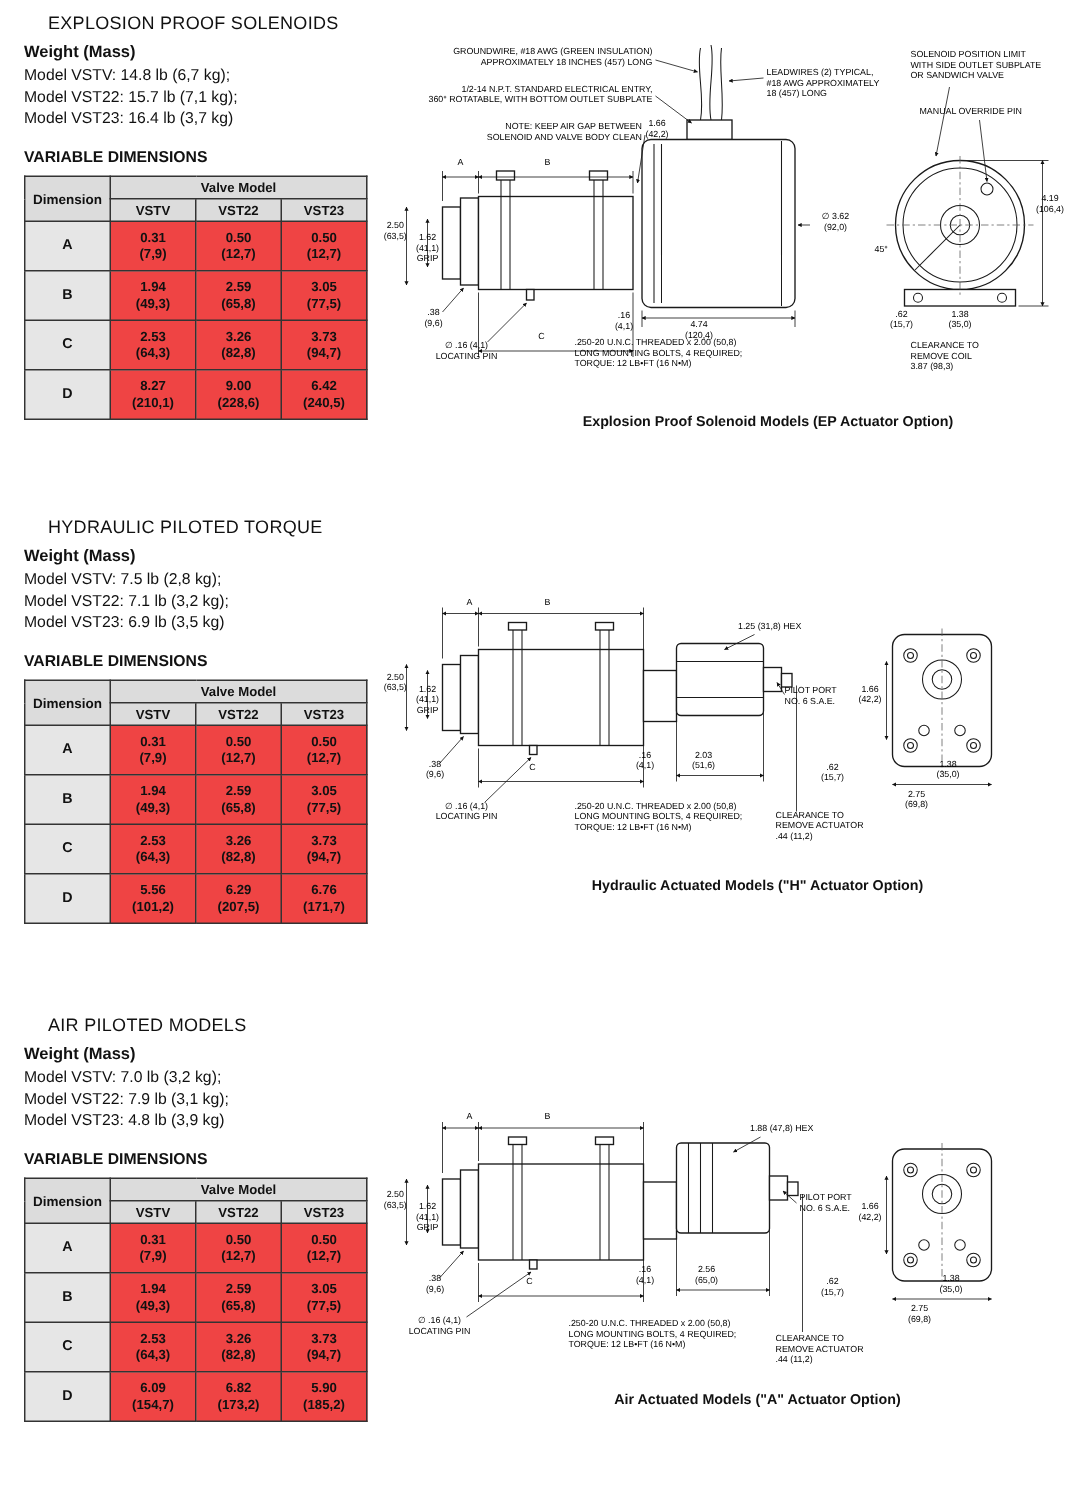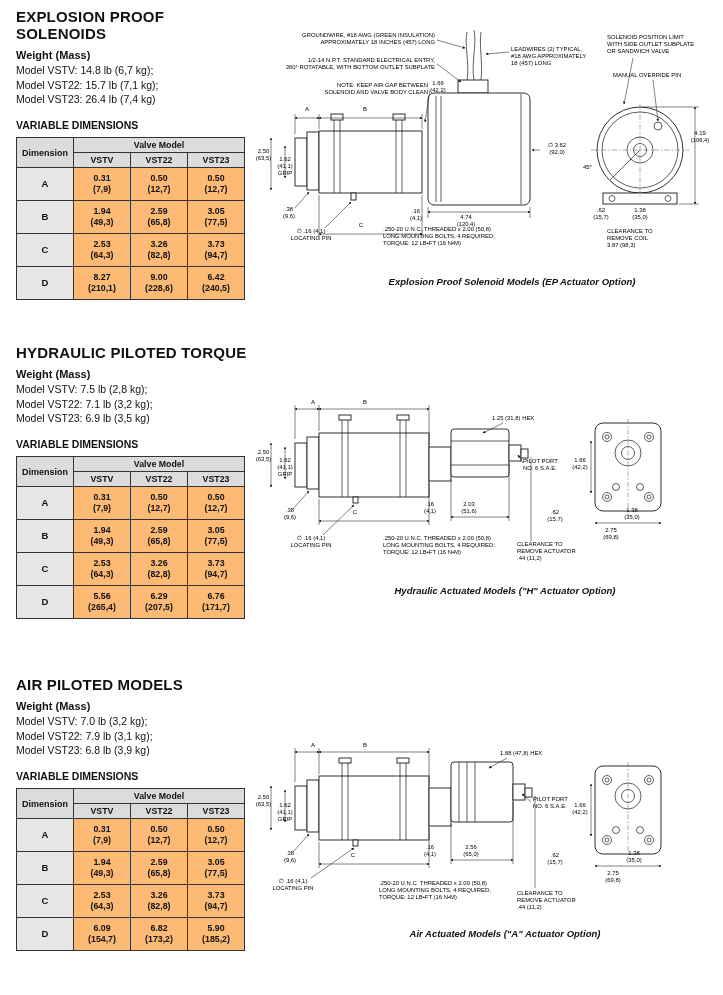--- a/index.html
+++ b/index.html
@@ -1,52 +1,52 @@
 <!DOCTYPE html>
 <html><head>
 <meta charset="utf-8">
 <style>
   *{box-sizing:border-box}
   html,body{margin:0;padding:0;background:#fff}
   .page{position:relative;width:723px;height:995px;background:#fff;overflow:hidden;
         font-family:"Liberation Sans",sans-serif;color:#111}
   .leftcol{position:absolute;left:16px;width:238px}
-  .sec-title{font-size:15px;font-weight:bold;letter-spacing:.2px;margin:0 0 7px 0}
+  .sec-title{font-size:12px;font-weight:normal;letter-spacing:.2px;margin:0 0 7px 16px}
   .weight-h{font-size:11px;font-weight:bold;margin:0 0 3px 0}
   .wline{font-size:10.5px;margin:0 0 2.5px 0}
   .dims-h{font-size:10.5px;font-weight:bold;margin:14px 0 6px 0}
   table.dims{border-collapse:collapse}
   .dims th,.dims td{border:1px solid #333;text-align:center;padding:0}
   .dims th{background:#dcdcdc;font-weight:bold;font-size:8.8px;height:15px}
   .dims th.corner{width:57px;font-size:9px}
   .dims th.col{width:57px}
-  .dims td{height:33px;background:#fdba74;font-weight:bold;font-size:8.8px;
+  .dims td{height:33px;background:#ef4444;font-weight:bold;font-size:8.8px;
            white-space:pre-line;line-height:1.3}
   .dims td.dim{background:#e6e6e6;font-size:9.5px}
   .diagram{position:absolute}
   .diagram svg{position:absolute;left:0;top:0}
   .lbl{position:absolute;font-size:5.9px;line-height:1.18;white-space:pre-line;color:#000}
   .r{text-align:right}.c{text-align:center}
-  .cap{position:absolute;font-size:9.5px;font-weight:bold;font-style:italic;text-align:center}
+  .cap{position:absolute;font-size:9.5px;font-weight:bold;text-align:center}
   .o{fill:#fff;stroke:#1a1a1a;stroke-width:.9}
   .t{fill:none;stroke:#1a1a1a;stroke-width:.7}
   .diml{fill:none;stroke:#1a1a1a;stroke-width:.55}
   .dash{fill:none;stroke:#555;stroke-width:.5;stroke-dasharray:5 2 1.5 2}
 </style>
 </head>
 <body>
 
 <div class="page">
 
   <div class="leftcol" style="top:8px">
     <h1 class="sec-title">EXPLOSION PROOF SOLENOIDS</h1>
     <div class="weight-h">Weight (Mass)</div>
     <div class="wline">Model VSTV: 14.8 lb (6,7 kg);</div>
     <div class="wline">Model VST22: 15.7 lb (7,1 kg);</div>
-    <div class="wline">Model VST23: 26.4 lb (7,4 kg)</div>
+    <div class="wline">Model VST23: 16.4 lb (3,7 kg)</div>
     <div class="dims-h">VARIABLE DIMENSIONS</div>
     <table class="dims">
       <tbody>
           <tr>
         <th class="corner" rowspan="2">Dimension</th>
         <th class="group" colspan="3">Valve Model</th>
       </tr>
       <tr>
         <th class="col">VSTV</th>
         <th class="col">VST22</th>
@@ -248,21 +248,21 @@
         <td>2.53
 (64,3)</td>
         <td>3.26
 (82,8)</td>
         <td>3.73
 (94,7)</td>
       </tr>
       <tr>
         <td class="dim">D</td>
         <td>5.56
-(265,4)</td>
+(101,2)</td>
         <td>6.29
 (207,5)</td>
         <td>6.76
 (171,7)</td>
       </tr>
     </tbody>
       </table>
   </div>
 
   <div class="diagram" style="left:255px;top:395px;width:460px;height:208px">
@@ -363,21 +363,21 @@
 REMOVE ACTUATOR
 .44 (11,2)</div>
     <div class="cap" style="left:100px;top:190px;width:300px">Hydraulic Actuated Models ("H" Actuator Option)</div>
   </div>
 
   <div class="leftcol" style="top:676px">
     <h1 class="sec-title">AIR PILOTED MODELS</h1>
     <div class="weight-h">Weight (Mass)</div>
     <div class="wline">Model VSTV: 7.0 lb (3,2 kg);</div>
     <div class="wline">Model VST22: 7.9 lb (3,1 kg);</div>
-    <div class="wline">Model VST23: 6.8 lb (3,9 kg)</div>
+    <div class="wline">Model VST23: 4.8 lb (3,9 kg)</div>
     <div class="dims-h">VARIABLE DIMENSIONS</div>
     <table class="dims">
       <tbody>
           <tr>
         <th class="corner" rowspan="2">Dimension</th>
         <th class="group" colspan="3">Valve Model</th>
       </tr>
       <tr>
         <th class="col">VSTV</th>
         <th class="col">VST22</th>

